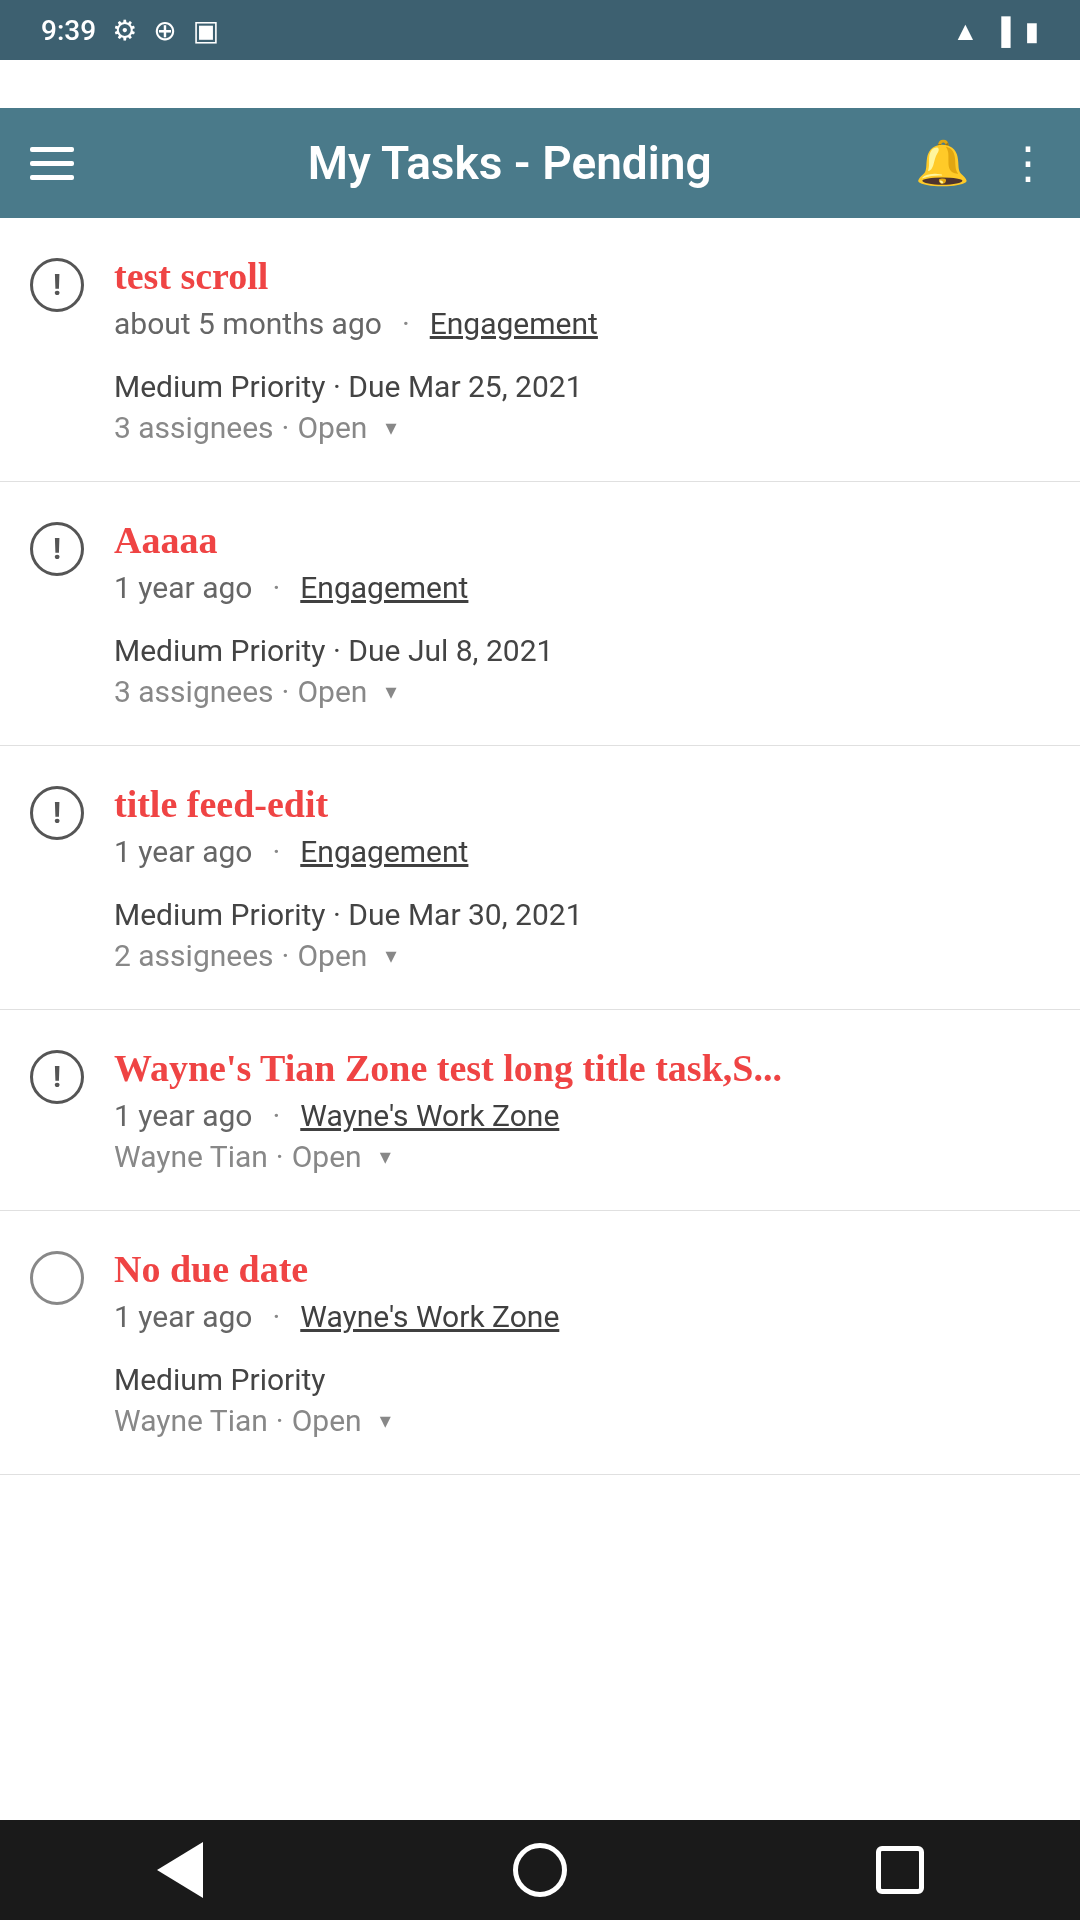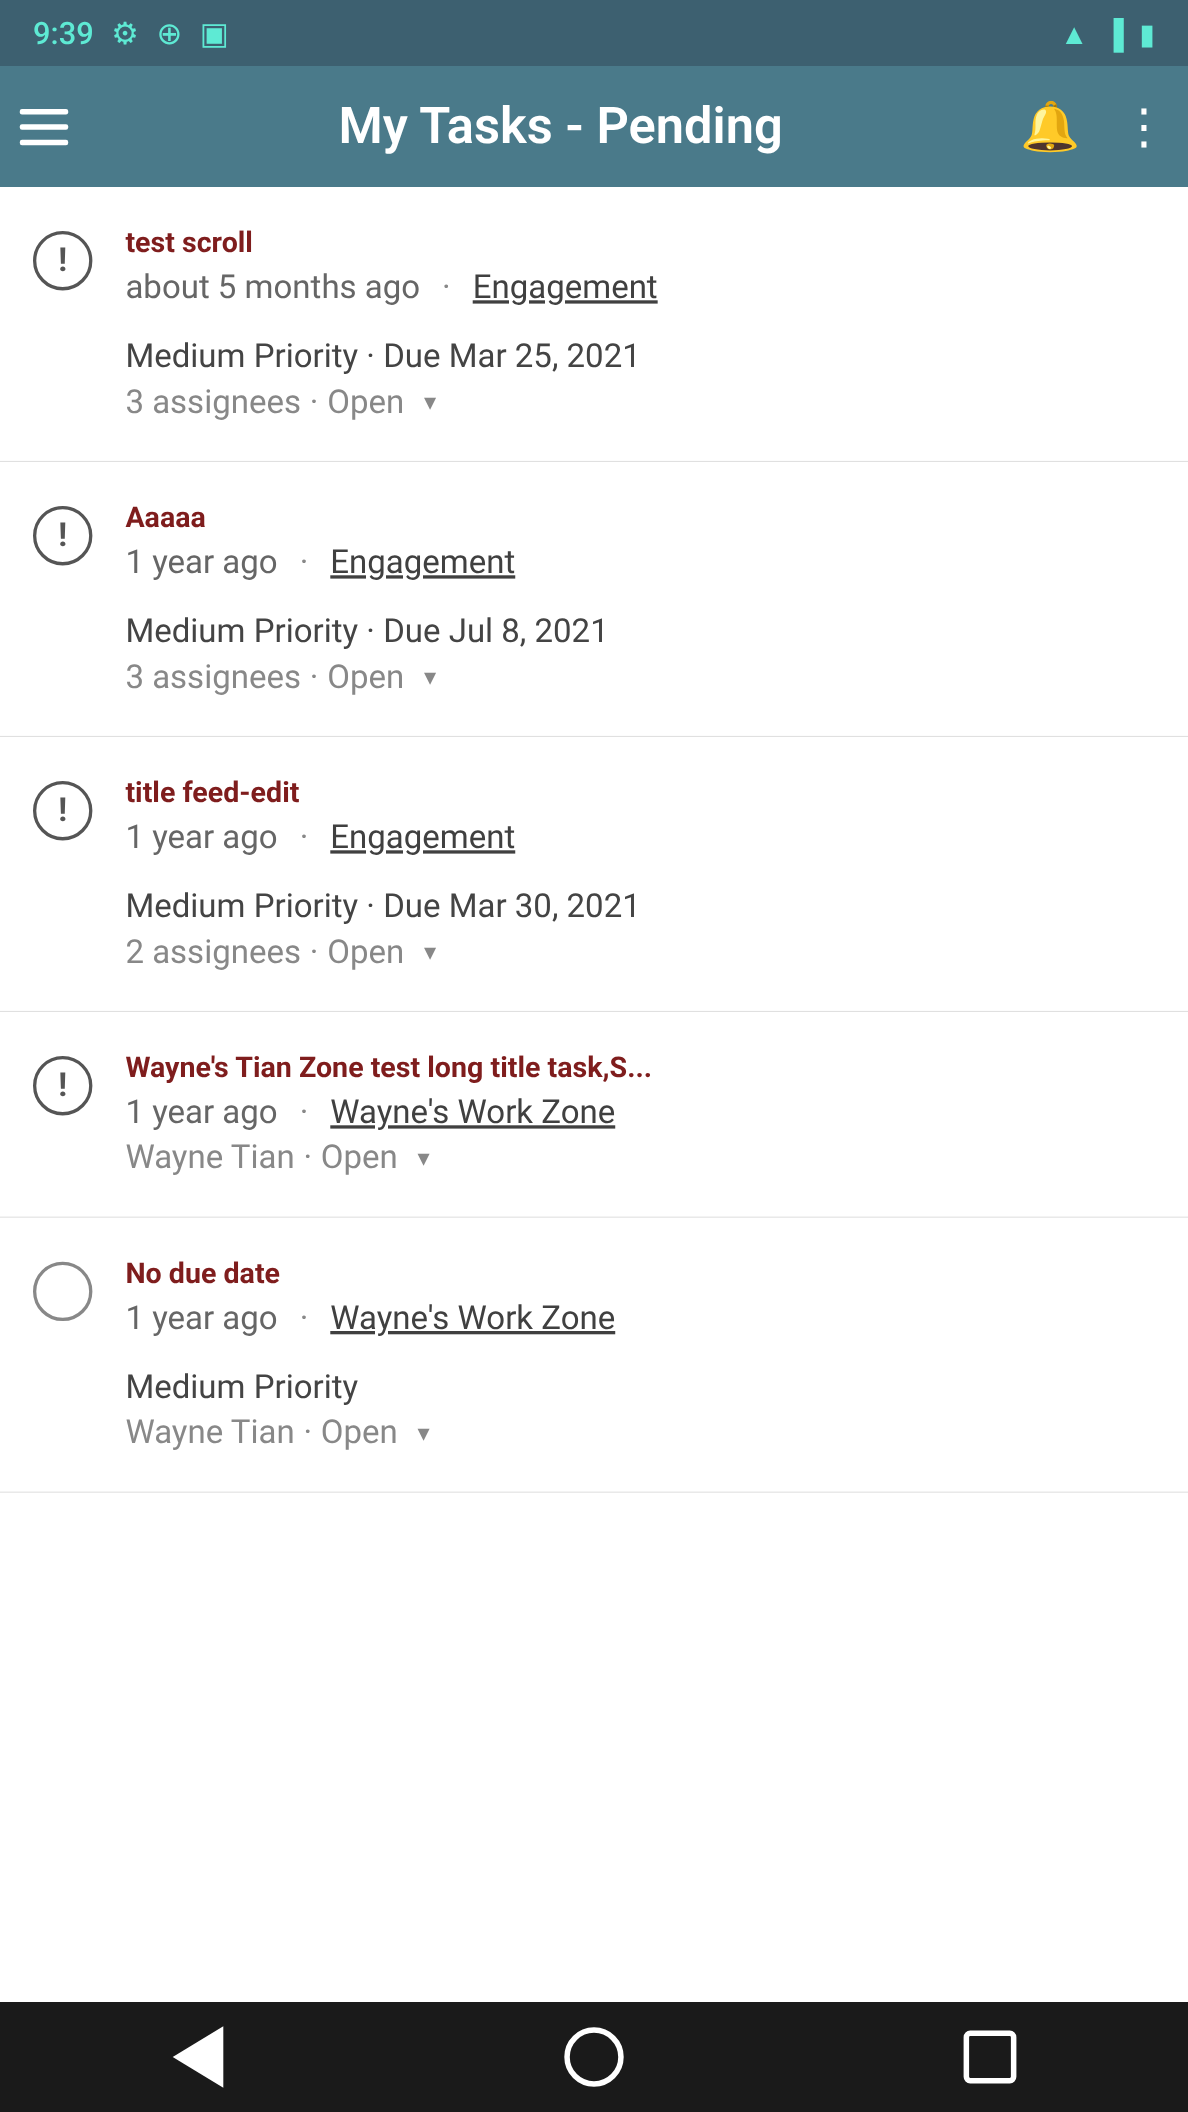--- a/index.html
+++ b/index.html
@@ -13,44 +13,45 @@
       font-size: 32px;
     }
 
     
     .status-bar {
       background: #3d6070;
       height: 60px;
       display: flex;
       align-items: center;
       justify-content: space-between;
-      padding: 0 30px;
-      color: #5eead4;
+      padding: 0 41px;
+      color: #ffffff;
       font-size: 28px;
       font-weight: 500;
     }
     .status-bar-left {
       display: flex;
       align-items: center;
       gap: 16px;
     }
     .status-bar-right {
       display: flex;
       align-items: center;
       gap: 14px;
     }
 
     
     .app-bar {
       background: #4a7a8a;
       height: 110px;
       display: flex;
       align-items: center;
-      padding: 0 18px;
+      padding: 0 30px;
       color: white;
+      margin-top: 48px;
     }
     .app-bar-menu {
       font-size: 48px;
       color: white;
       margin-right: 30px;
       cursor: pointer;
       display: flex;
       flex-direction: column;
       gap: 9px;
     }
@@ -109,24 +110,25 @@
       font-size: 30px;
       color: #555;
       font-weight: 700;
       line-height: 1;
     }
 
     .task-content {
       flex: 1;
     }
     .task-title {
-      font-size: 26px;
+      font-size: 38px;
       font-weight: 700;
-      color: #7f1d1d;
+      color: #ef4444;
       margin-bottom: 8px;
+      font-family: Liberation Serif, serif;
     }
     .task-meta-line {
       font-size: 30px;
       color: #666;
       margin-bottom: 6px;
       display: flex;
       align-items: center;
       gap: 20px;
       flex-wrap: wrap;
     }

